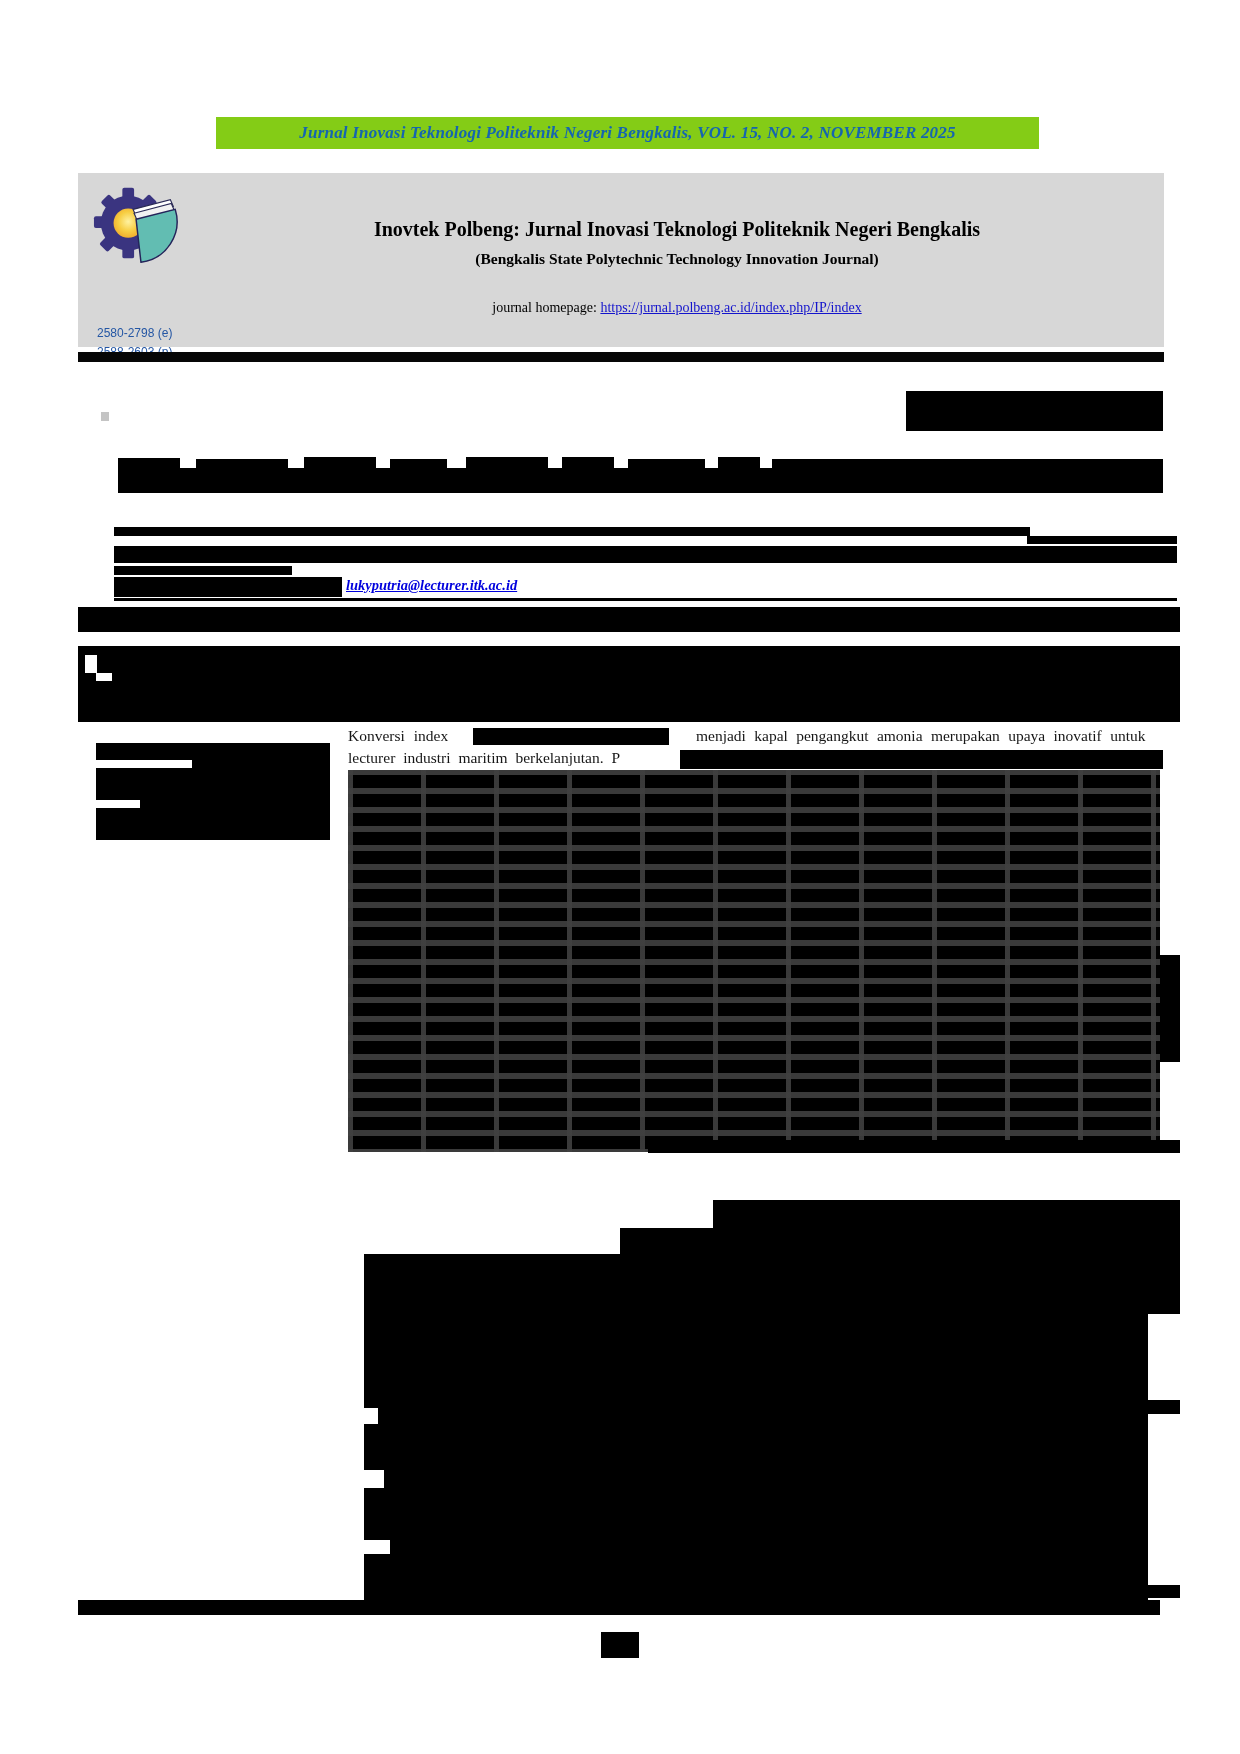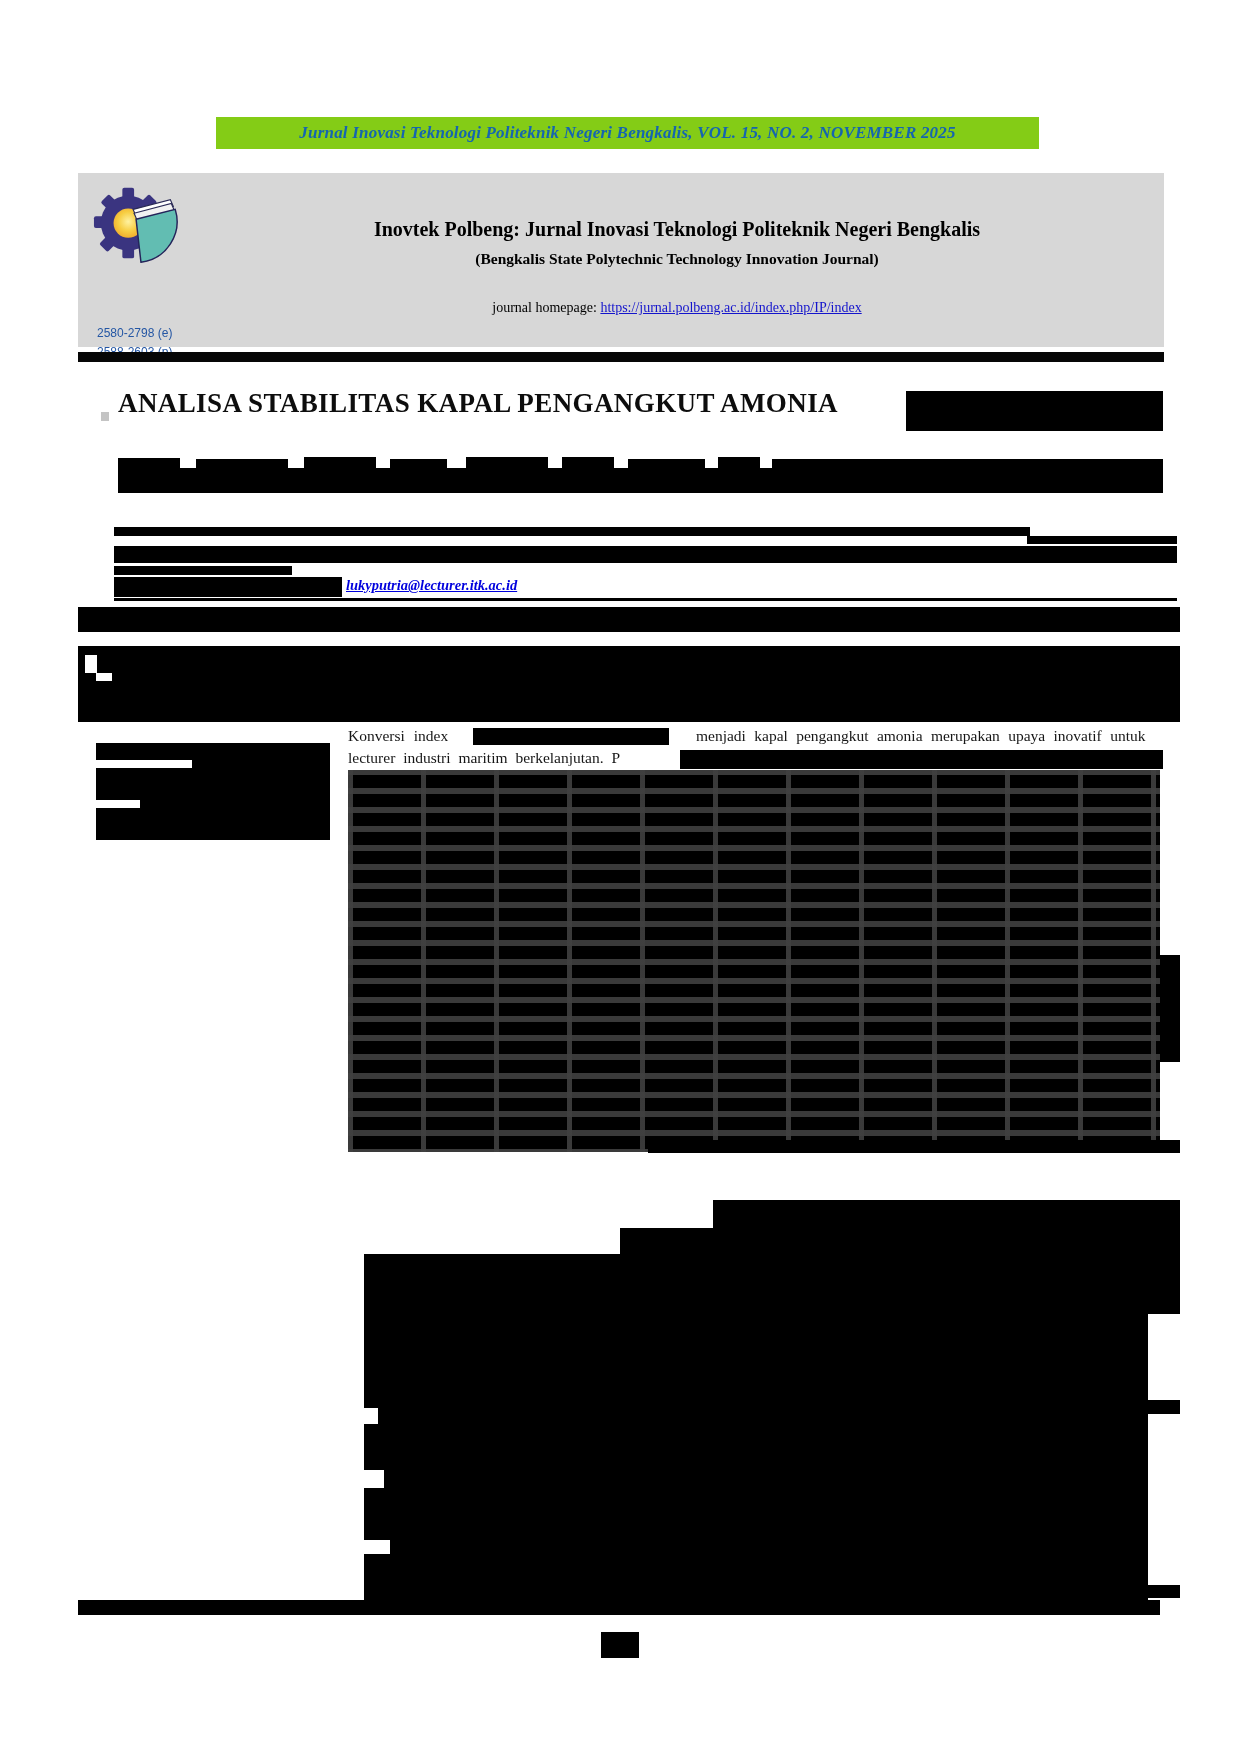--- a/index.html
+++ b/index.html
@@ -85,21 +85,20 @@
 
   <div class="abs jsub">(Bengkalis State Polytechnic Technology Innovation Journal)</div>
   <div class="abs jtitle">Inovtek Polbeng: Jurnal Inovasi Teknologi Politeknik Negeri Bengkalis</div>
   <div class="abs homepage">
     <span>journal homepage: </span><a href="#">https://jurnal.polbeng.ac.id/index.php/IP/index</a>
   </div>
 
   <div class="abs rule"></div>
 
   <div class="abs marker"></div>
-  <div class="abs atitle">ANALISA STABILITAS KAPAL PENGANGKUT AMONIA</div>
 
   <div class="abs email">
     <a href="#">lukyputria@lecturer.itk.ac.id</a>
   </div>
 
   <div class="abline l1pre">Konversi index</div>
   <div class="abline l1post">menjadi kapal pengangkut amonia merupakan upaya inovatif untuk</div>
   <div class="abline l2">lecturer industri maritim berkelanjutan. P</div>
 
   <div class="abs abstract-block"></div>

